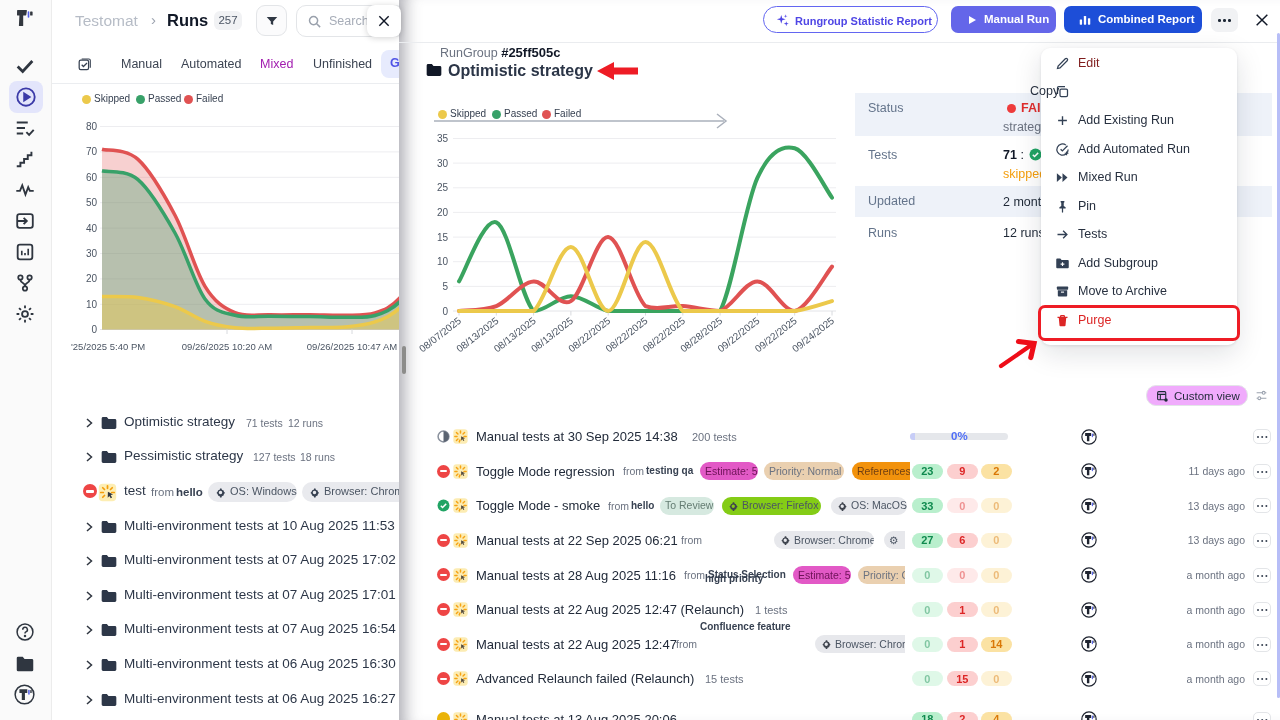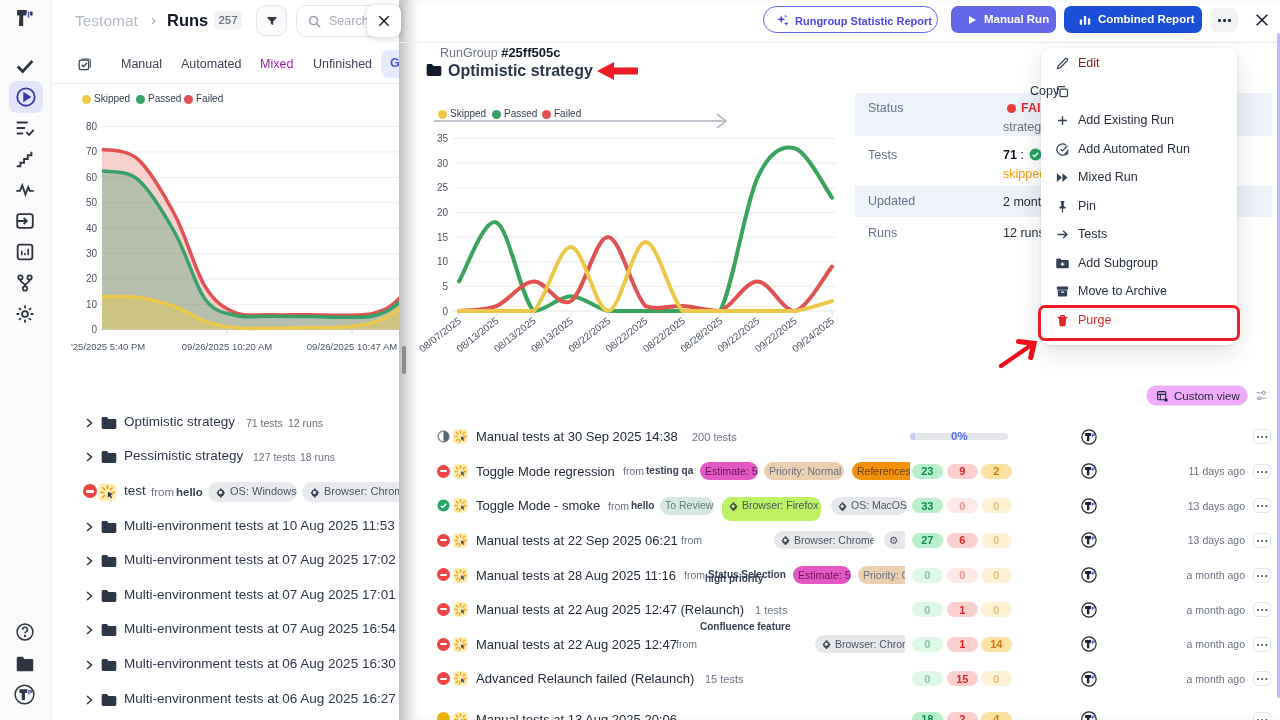--- a/index.html
+++ b/index.html
@@ -477,21 +477,21 @@
           <path d="M10 20.6l1.1-3"></path>
         </g>
         <path d="M13 11.5l6.3 3.2-2.8.8 1.6 2.8-1.5.9-1.7-2.8-1.9 2.2z" fill="#52493c"></path>
       </svg>
       <div class="abs" style="left:476px;top:498.3px;font-size:13px;color:#222b3a;white-space:nowrap;">Toggle Mode - smoke</div>
       <div class="abs" style="left:608px;top:499.8px;font-size:10.5px;color:#6b7280;">from</div>
       <div class="abs" style="left:631px;top:499.8px;font-size:10px;font-weight:bold;color:#374151;white-space:nowrap;">hello</div>
       <div class="abs" style="left:660px;top:496.8px;width:54px;height:18px;background:#d6e9e0;border-radius:9px;overflow:hidden;">
         <div class="abs" style="left:5px;top:2.5px;font-size:10.5px;font-weight:normal;color:#647c72;white-space:nowrap;">To Review</div>
       </div>
-      <div class="abs" style="left:722px;top:496.8px;width:99px;height:24px;background:#bef264;border-radius:9px;overflow:hidden;">
+      <div class="abs" style="left:722px;top:496.8px;width:99px;height:18px;background:#84cc16;border-radius:9px;overflow:hidden;">
         <svg class="abs" style="left:6px;top:3.8px;" width="10.5" height="10.5" viewBox="0 0 24 24" fill="#3f444e">
           <path d="M12 8.2a3.8 3.8 0 1 0 0 7.6 3.8 3.8 0 0 0 0-7.6zm9.4 5.7-2.1 1.6.1 1-1.7 2.9-1-.3-2.1 1.6-.3 2.3h-3.4l-.3-2.3-2.1-1.6-1 .3-1.7-2.9.1-1-2.1-1.6v-1.8l2.1-1.6-.1-1 1.7-2.9 1 .3 2.1-1.6.3-2.3h3.4l.3 2.3 2.1 1.6 1-.3 1.7 2.9-.1 1 2.1 1.6z"></path>
         </svg>
         <div class="abs" style="left:20px;top:2.5px;font-size:10.5px;font-weight:normal;color:#4b5563;white-space:nowrap;">Browser: Firefox</div>
       </div>
       <div class="abs" style="left:831px;top:496.8px;width:76px;height:18px;background:#e7e8ec;border-radius:9px;overflow:hidden;">
         <svg class="abs" style="left:6px;top:3.8px;" width="10.5" height="10.5" viewBox="0 0 24 24" fill="#3f444e">
           <path d="M12 8.2a3.8 3.8 0 1 0 0 7.6 3.8 3.8 0 0 0 0-7.6zm9.4 5.7-2.1 1.6.1 1-1.7 2.9-1-.3-2.1 1.6-.3 2.3h-3.4l-.3-2.3-2.1-1.6-1 .3-1.7-2.9.1-1-2.1-1.6v-1.8l2.1-1.6-.1-1 1.7-2.9 1 .3 2.1-1.6.3-2.3h3.4l.3 2.3 2.1 1.6 1-.3 1.7 2.9-.1 1 2.1 1.6z"></path>
         </svg>
         <div class="abs" style="left:20px;top:2.5px;font-size:10.5px;font-weight:normal;color:#4b5563;white-space:nowrap;">OS: MacOS</div>

